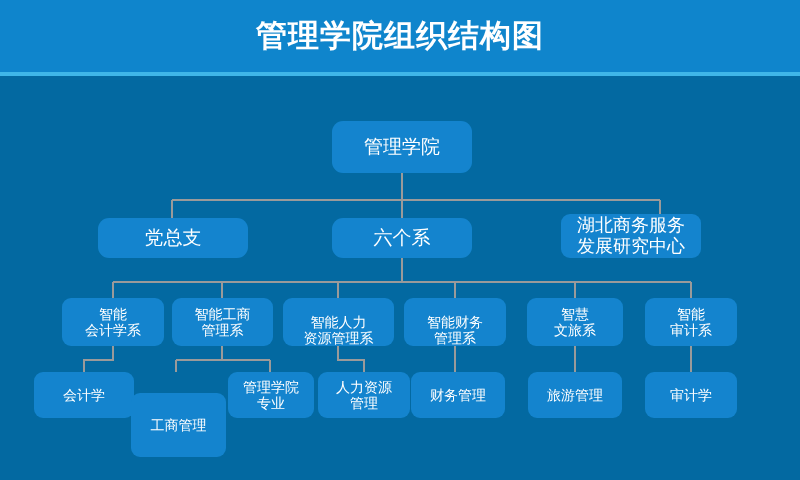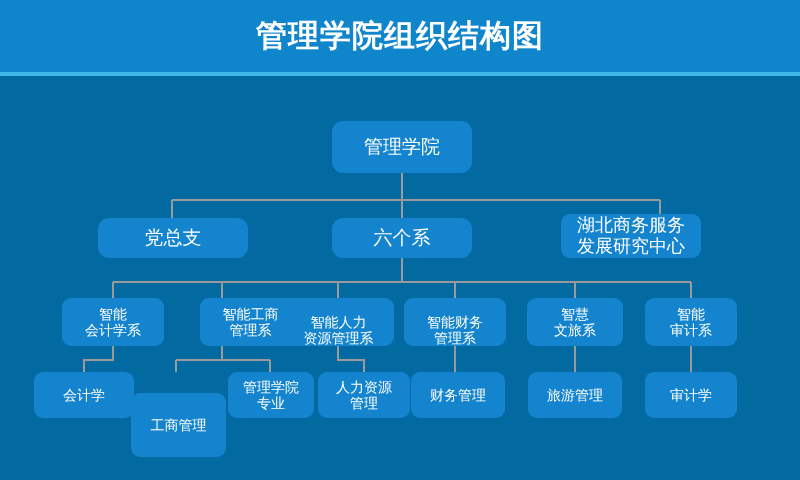--- a/index.html
+++ b/index.html
@@ -144,21 +144,21 @@
     <div class="node lvl-two-sm" style="left:561px; top:138px; width:140px; height:44px;">
       <span class="node-text">湖北商务服务
 发展研究中心</span>
     </div>
 
     <div class="node lvl-dept" style="left:62px; top:222px; width:102px; height:48px;">
       <span class="node-text">智能
 会计学系</span>
     </div>
 
-    <div class="node lvl-dept" style="left:172px; top:222px; width:101px; height:48px;margin-left:28px;">
+    <div class="node lvl-dept" style="left:172px; top:222px; width:101px; height:48px;">
       <span class="node-text">智能工商
 管理系</span>
     </div>
 
     <div class="node lvl-dept" style="left:283px; top:222px; width:111px; height:48px;align-items:flex-end;">
       <span class="node-text">智能人力
 资源管理系</span>
     </div>
 
     <div class="node lvl-dept" style="left:404px; top:222px; width:102px; height:48px;align-items:flex-end;">

